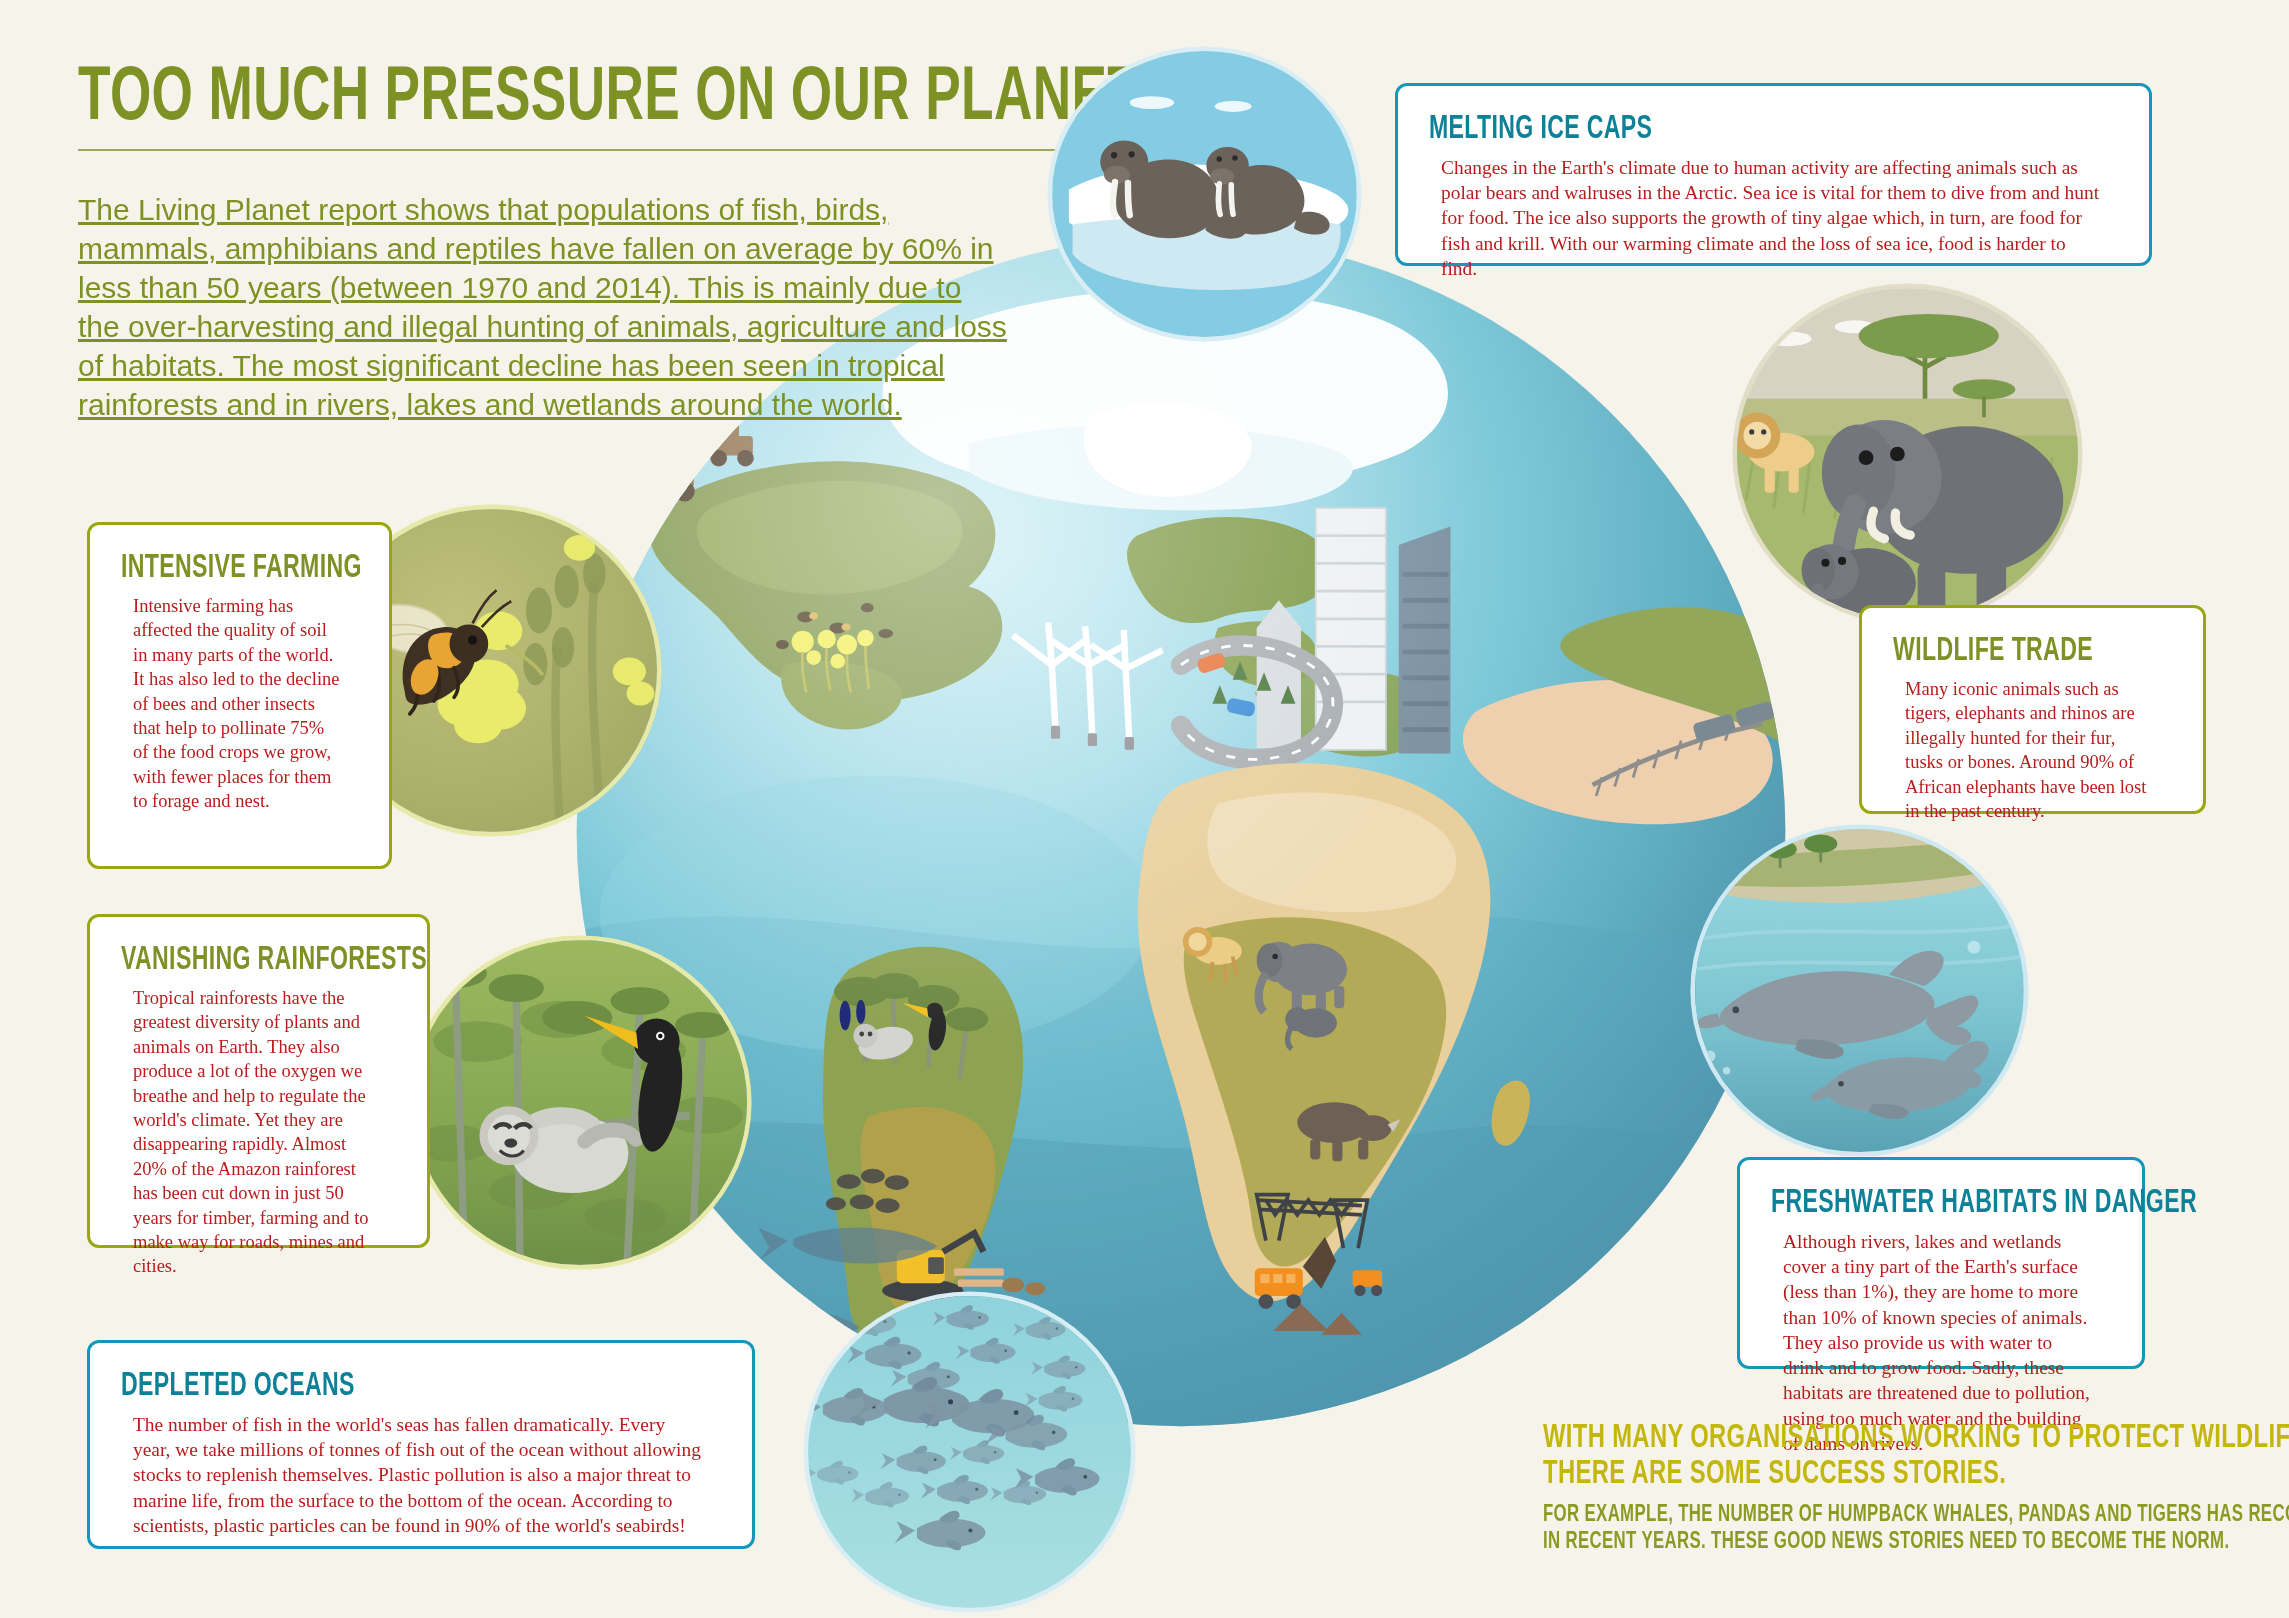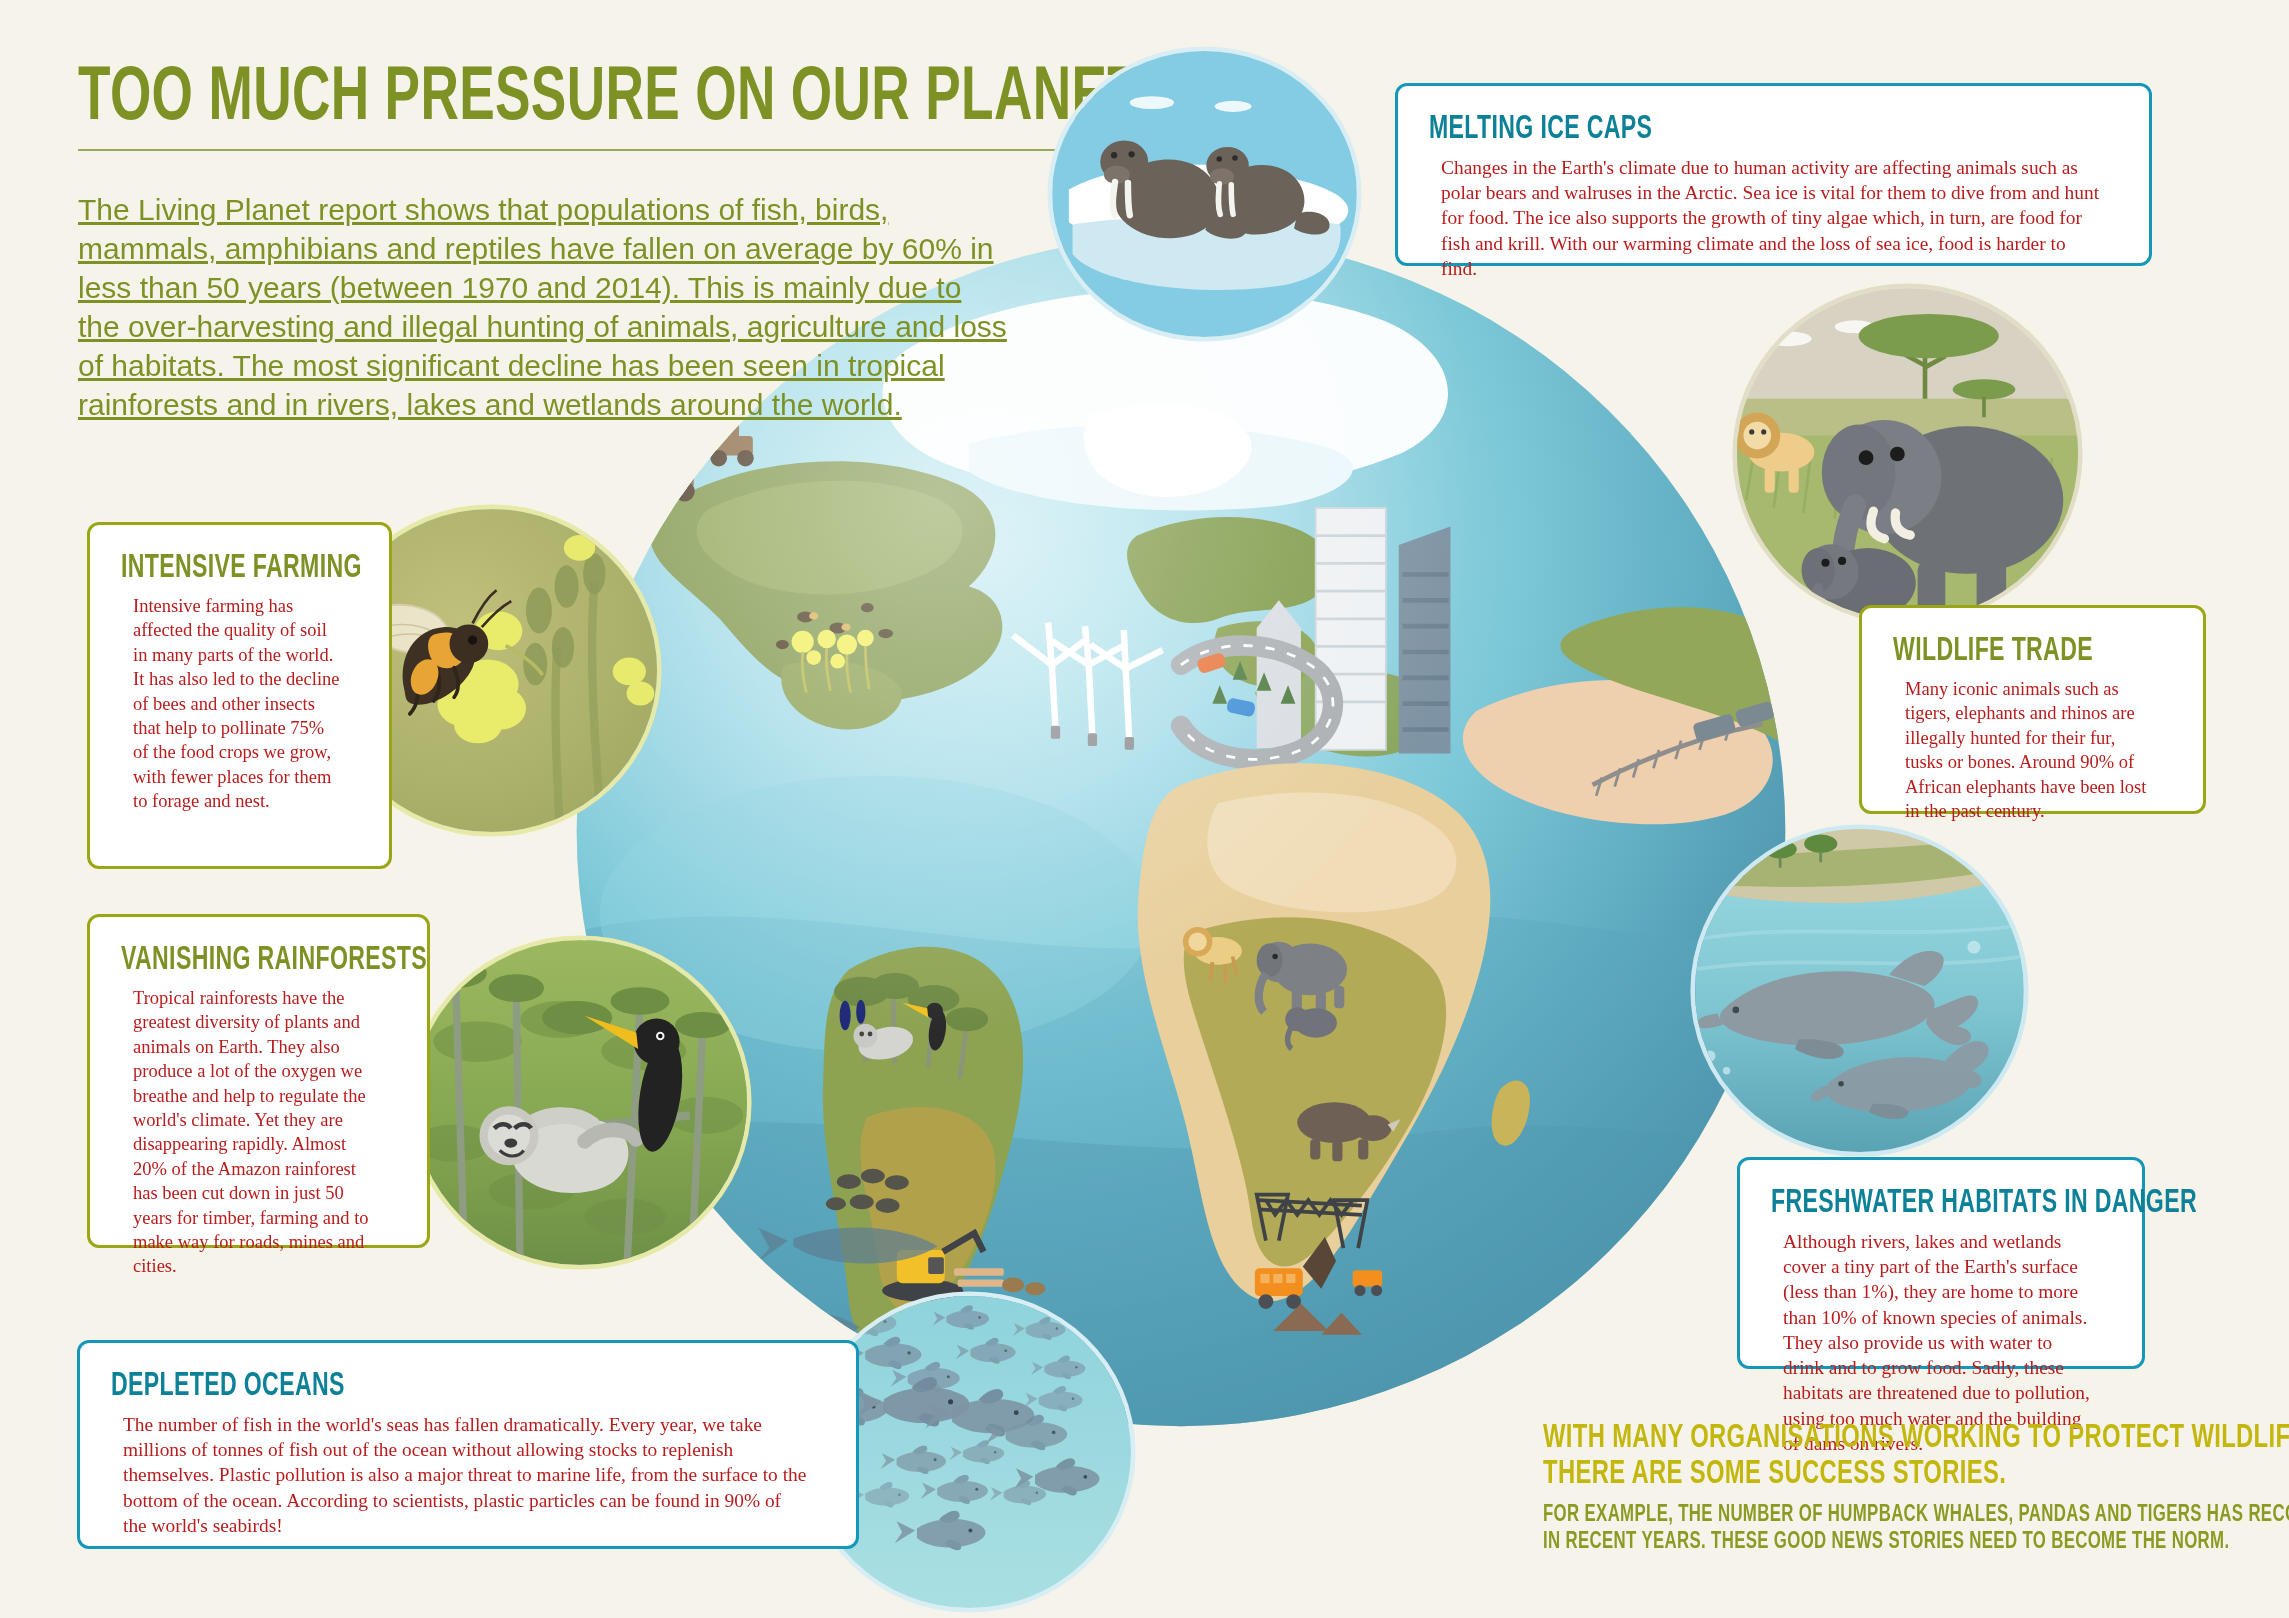--- a/index.html
+++ b/index.html
@@ -742,21 +742,21 @@
   <div class="card olive narrow" style="left:87px;top:522px;width:305px;height:347px;">
     <h3 class="cond">INTENSIVE FARMING</h3>
     <p>Intensive farming has affected the quality of soil in many parts of the world. It has also led to the decline of bees and other insects that help to pollinate 75% of the food crops we grow, with fewer places for them to forage and nest.</p>
   </div>
 
   <div class="card olive narrow" style="left:87px;top:914px;width:343px;height:334px;">
     <h3 class="cond">VANISHING RAINFORESTS</h3>
     <p>Tropical rainforests have the greatest diversity of plants and animals on Earth. They also produce a lot of the oxygen we breathe and help to regulate the world's climate. Yet they are disappearing rapidly. Almost 20% of the Amazon rainforest has been cut down in just 50 years for timber, farming and to make way for roads, mines and cities.</p>
   </div>
 
-  <div class="card teal" style="left:77px;top:1340px;width:782px;height:209px;">
+  <div class="card teal" style="left:87px;top:1340px;width:668px;height:209px;">
     <h3 class="cond">DEPLETED OCEANS</h3>
     <p>The number of fish in the world's seas has fallen dramatically. Every year, we take millions of tonnes of fish out of the ocean without allowing stocks to replenish themselves. Plastic pollution is also a major threat to marine life, from the surface to the bottom of the ocean. According to scientists, plastic particles can be found in 90% of the world's seabirds!</p>
   </div>
 
   <div class="card olive narrow" style="left:1859px;top:605px;width:347px;height:209px;">
     <h3 class="cond">WILDLIFE TRADE</h3>
     <p>Many iconic animals such as tigers, elephants and rhinos are illegally hunted for their fur, tusks or bones. Around 90% of African elephants have been lost in the past century.</p>
   </div>
 
   <div class="card teal" style="left:1737px;top:1157px;width:408px;height:212px;">

